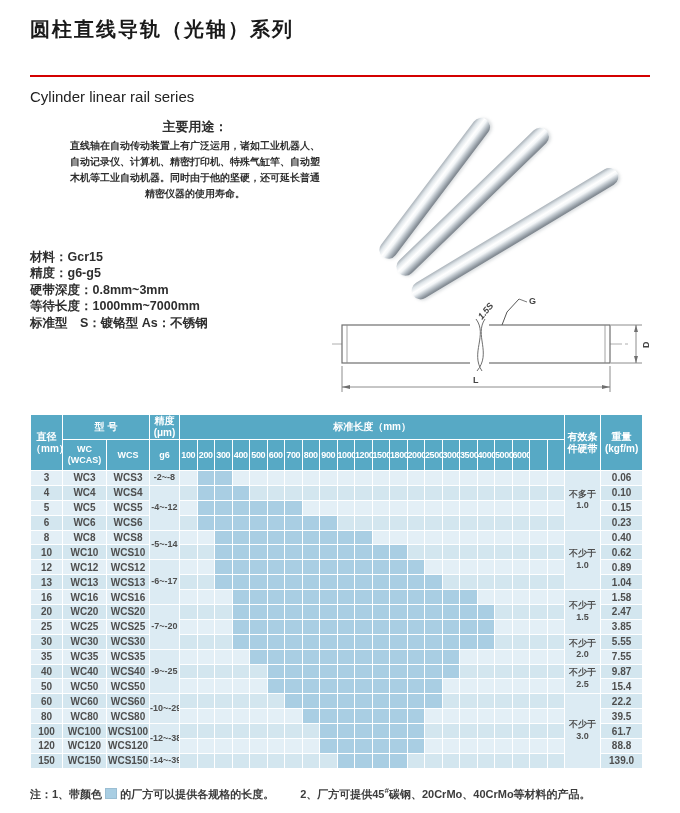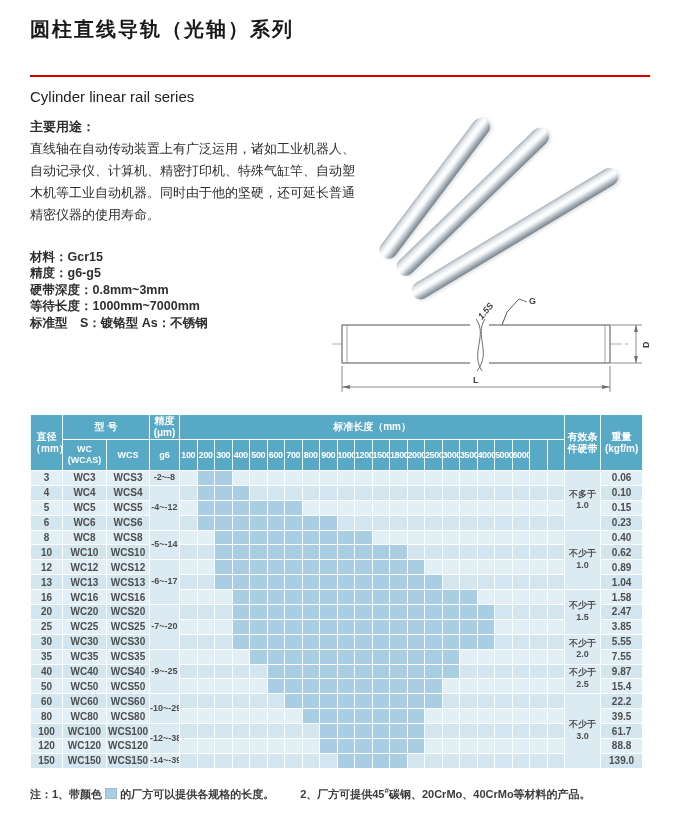--- a/index.html
+++ b/index.html
@@ -7,23 +7,23 @@
     width:680px;height:813px;position:relative;background:#ffffff;
     font-family:"Liberation Sans","DejaVu Sans",sans-serif;
     -webkit-font-smoothing:antialiased;
   }
   .abs{position:absolute;}
   
   #title-zh{left:30px;top:16px;font-size:20px;font-weight:700;color:#1a1a1a;letter-spacing:2px;}
   #title-en{left:30px;top:44px;font-size:15px;font-weight:400;color:#222;margin-top:44px;}
   #red-rule{left:30px;top:75px;width:620px;height:2px;background:#d40000;}
   
-  #usage{left:30px;top:118px;width:330px;color:#2e2e2e;}
+  #usage{left:30px;top:118px;width:330px;color:#2e2e2e;text-align:center;}
   #usage .hd{font-size:13px;font-weight:700;margin-bottom:2px;}
-  #usage .tx{font-size:13px;font-weight:400;line-height:22px;white-space:pre-line;}
+  #usage .tx{font-size:10px;font-weight:700;line-height:16px;white-space:pre-line;}
   
   #specs{left:30px;top:249px;color:#2e2e2e;}
   #specs div{font-size:12.5px;font-weight:600;line-height:16.4px;}
   
   #rods{left:355px;top:96px;width:305px;height:200px;}
   .rod{position:absolute;height:18px;border-radius:9px;transform-origin:0 50%;
     background:linear-gradient(180deg,#aab2b9 0%,#dfe5e9 18%,#ffffff 40%,#f2f5f7 55%,#b7bfc6 75%,#8a929a 92%,#7d858d 100%);
     box-shadow:1px 2px 3px rgba(120,130,140,0.25);}
   #rod-1{left:28px;top:152px;width:172px;transform:rotate(-53deg);}
   #rod-2{left:44px;top:168px;width:205px;transform:rotate(-44deg);}

